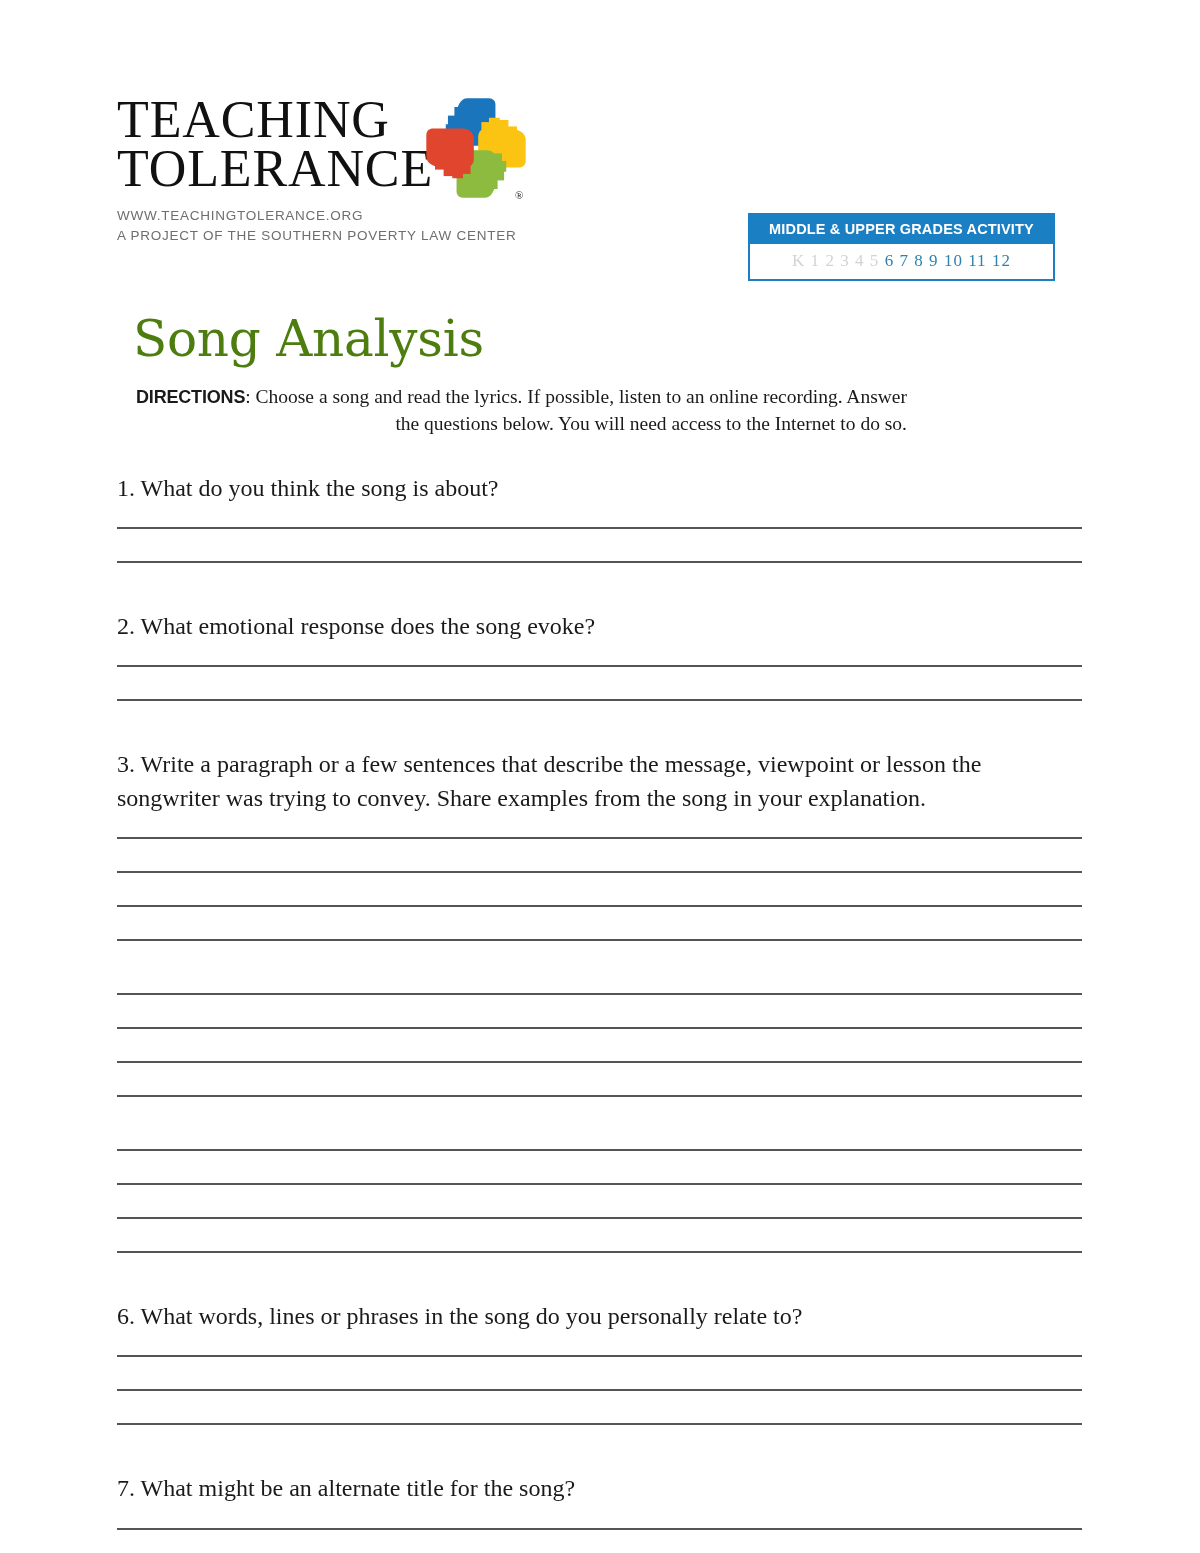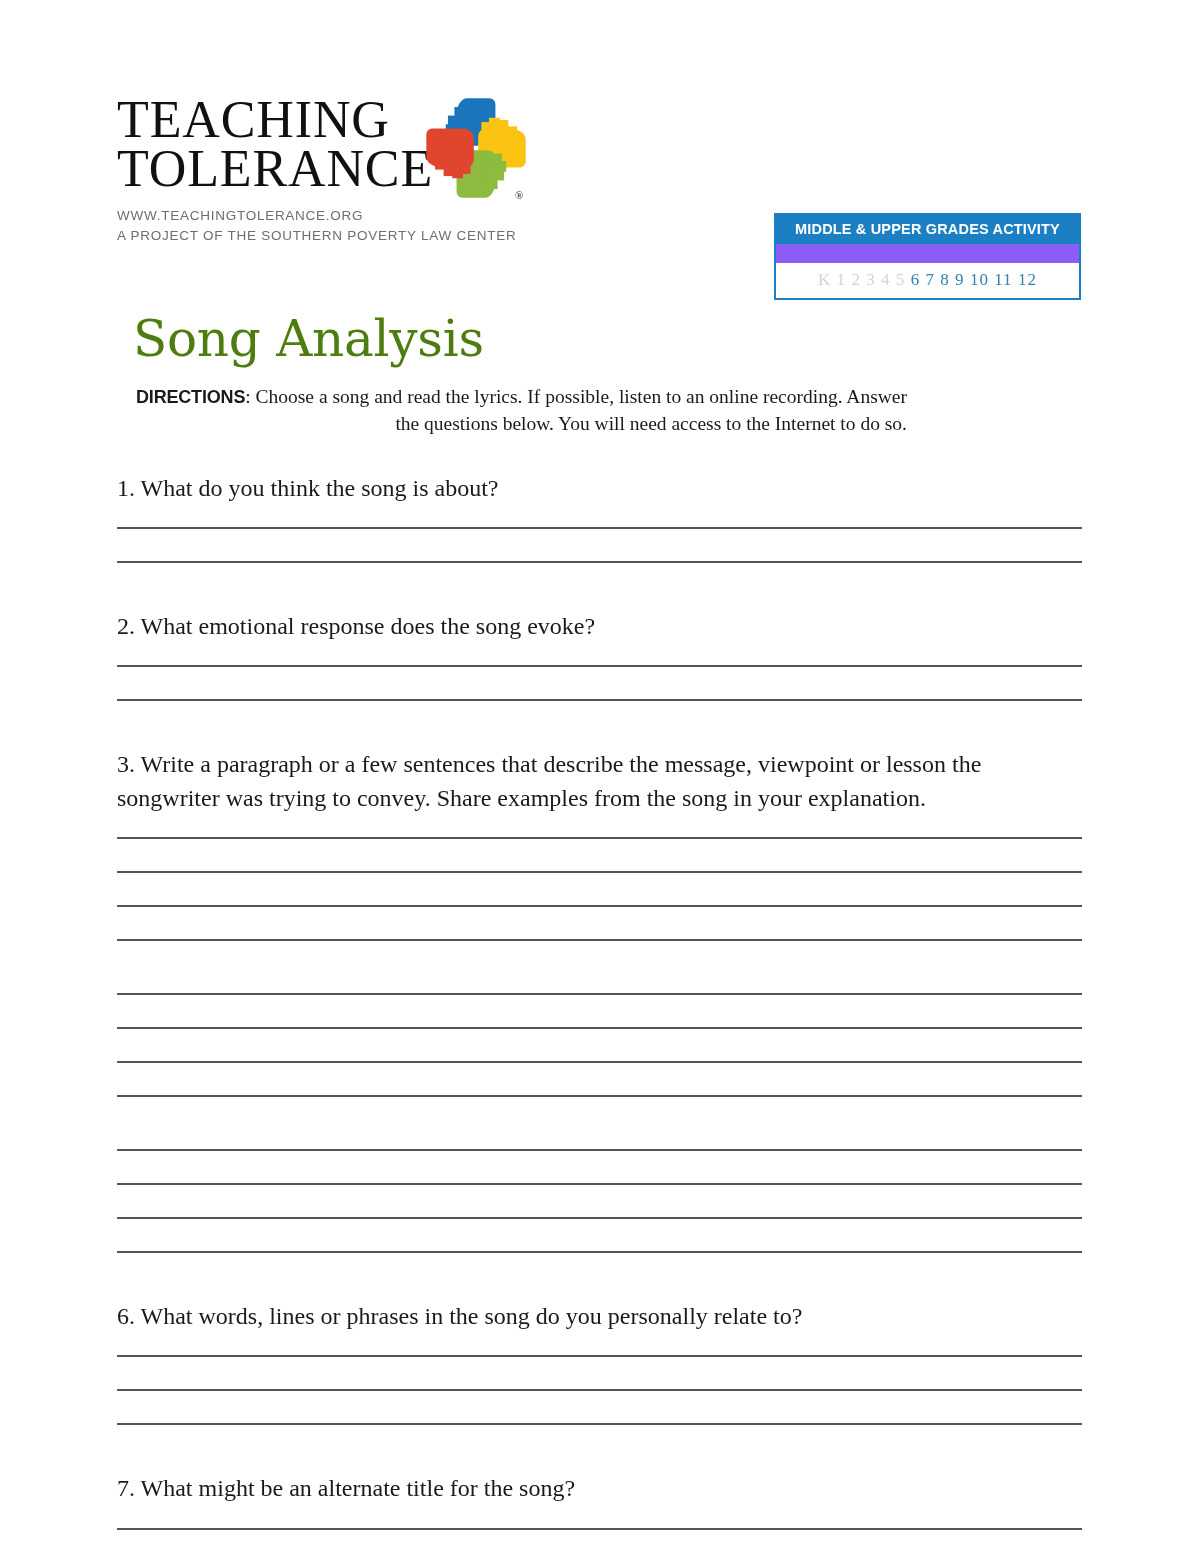--- a/index.html
+++ b/index.html
@@ -75,46 +75,45 @@
     font-size: 13.5px;
     letter-spacing: 0.055em;
     color: #6d6e70;
     line-height: 1.52;
   }
   .logo-tagline span { display: block; }
 
   
   .grade-badge {
     position: absolute;
-    left: 774px;
+    left: 748px;
     top: 118px;
     width: 307px;
     border: 2px solid #737373;
     box-sizing: border-box;
-    background: #8b5cf6;
+    background: #4d7c0f;
   }
   .grade-badge-title {
     background: #1b7fc3;
     color: #ffffff;
     font-family: "Liberation Sans", sans-serif;
     font-weight: bold;
     font-size: 14.5px;
     letter-spacing: 0.012em;
     text-align: center;
     padding: 6px 4px 7px 4px;
   }
   .grade-badge-levels {
     background: #ffffff;
     text-align: center;
     padding: 7px 4px 8px 4px;
     font-family: "Liberation Serif", serif;
     font-size: 17px;
     letter-spacing: 0.06em;
     white-space: nowrap;
-    margin-top: 19px;
   }
   .grade-off { color: #d3d3d3; }
   .grade-on  { color: #2f82ad; }
 
   
   .content {
     position: absolute;
     left: 117px;
     top: 312px;
     width: 965px;

